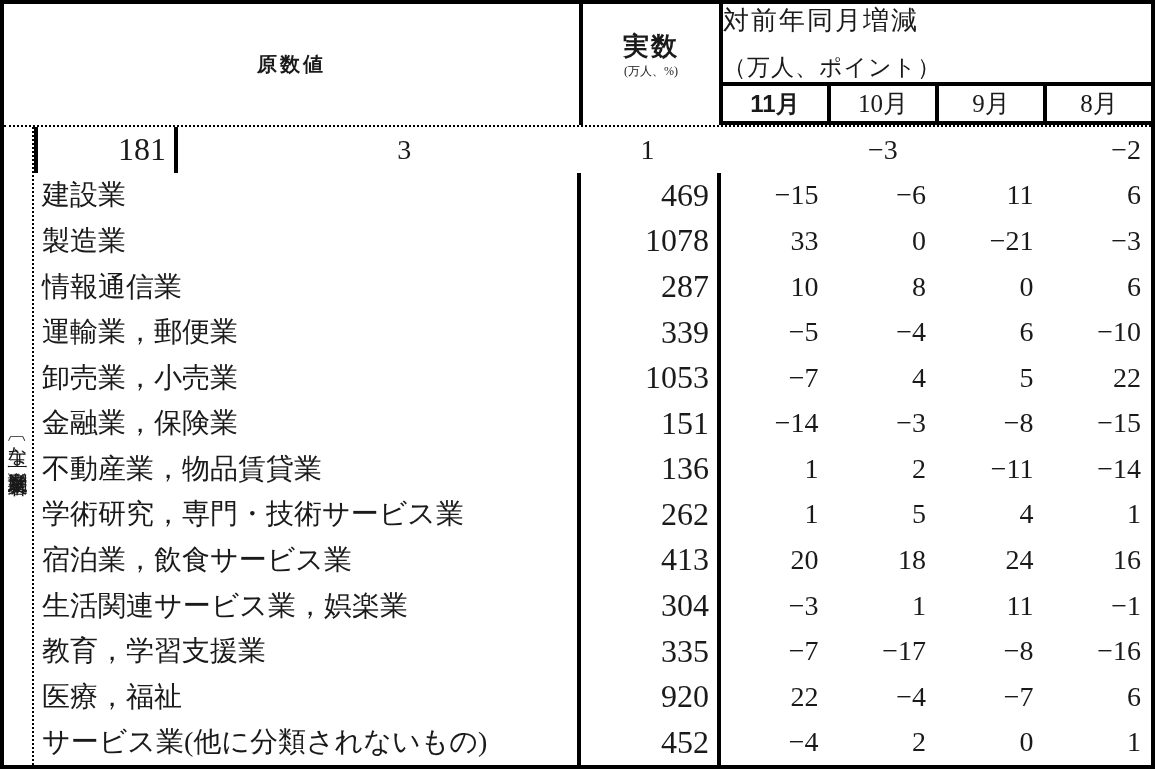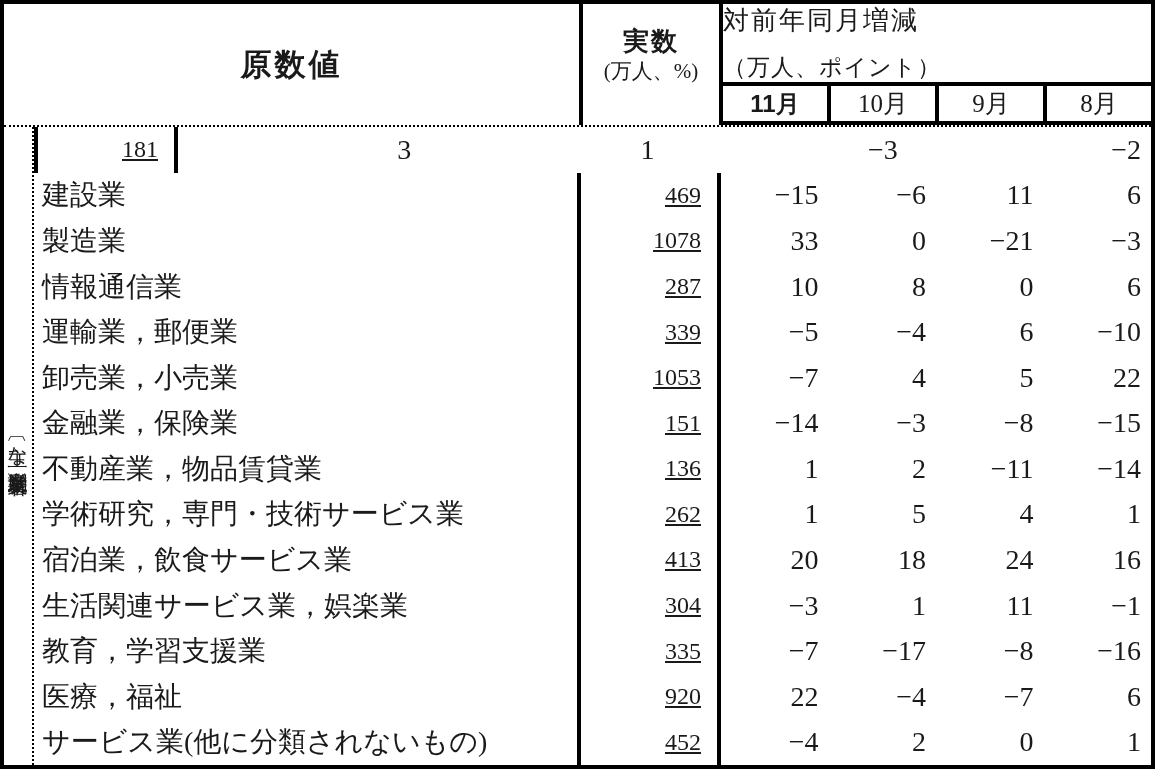--- a/index.html
+++ b/index.html
@@ -22,30 +22,30 @@
 
   
   .header {
     height: 123px; flex: 0 0 123px;
     display: flex;
     border-bottom: 2px dotted #000;
   }
   .h-col1 {
     width: 575px; flex: 0 0 575px;
     display: flex; align-items: center; justify-content: center;
-    font-size: 31px; letter-spacing: 3px;
+    font-size: 20px; letter-spacing: 3px;
   }
   .h-col2 {
     width: 144px; flex: 0 0 144px;
     border-left: 4px solid #000; border-right: 4px solid #000;
     display: flex; flex-direction: column; align-items: center; justify-content: center;
     padding-bottom: 18px;
   }
   .h-col2-main { font-size: 26px; letter-spacing: 2px; line-height: 1.25; font-weight: bold; }
-  .h-col2-sub  { font-size: 21px; line-height: 1.3; }
+  .h-col2-sub  { font-size: 12px; line-height: 1.3; }
   .h-col3 { flex: 1 1 auto; display: flex; flex-direction: column; }
   .h-col3-top {
     height: 82px; flex: 0 0 82px;
     border-bottom: 4px solid #000;
     display: flex; flex-direction: column; align-items: flex-start; justify-content: center;
   }
   .h-col3-line1 { font-size: 26px; letter-spacing: 2px; line-height: 1.35; }
   .h-col3-line2 { font-size: 23px; letter-spacing: 1px; line-height: 1.25; margin-top: 16px; }
   .h-months { flex: 1 1 auto; display: flex; border-bottom: 4px solid #000; }
   .h-month {
@@ -75,23 +75,22 @@
   .cell { height: 100%; display: flex; align-items: center; }
   .c-industry {
     width: 543px; flex: 0 0 543px;
     padding-left: 8px;
     font-size: 28px;
     white-space: nowrap; overflow: hidden;
   }
   .c-actual {
     width: 144px; flex: 0 0 144px;
     border-left: 4px solid #000; border-right: 4px solid #000;
-    justify-content: flex-end; padding-right: 16px;
-    font-size: 24px;
-    text-decoration: underline;
+    justify-content: flex-end; padding-right: 8px;
+    font-size: 32px;
   }
   .c-chg {
     flex: 1 1 0;
     justify-content: flex-end; padding-right: 10px;
     font-size: 28px;
   }
 </style>
 </head>
 <body>
 

